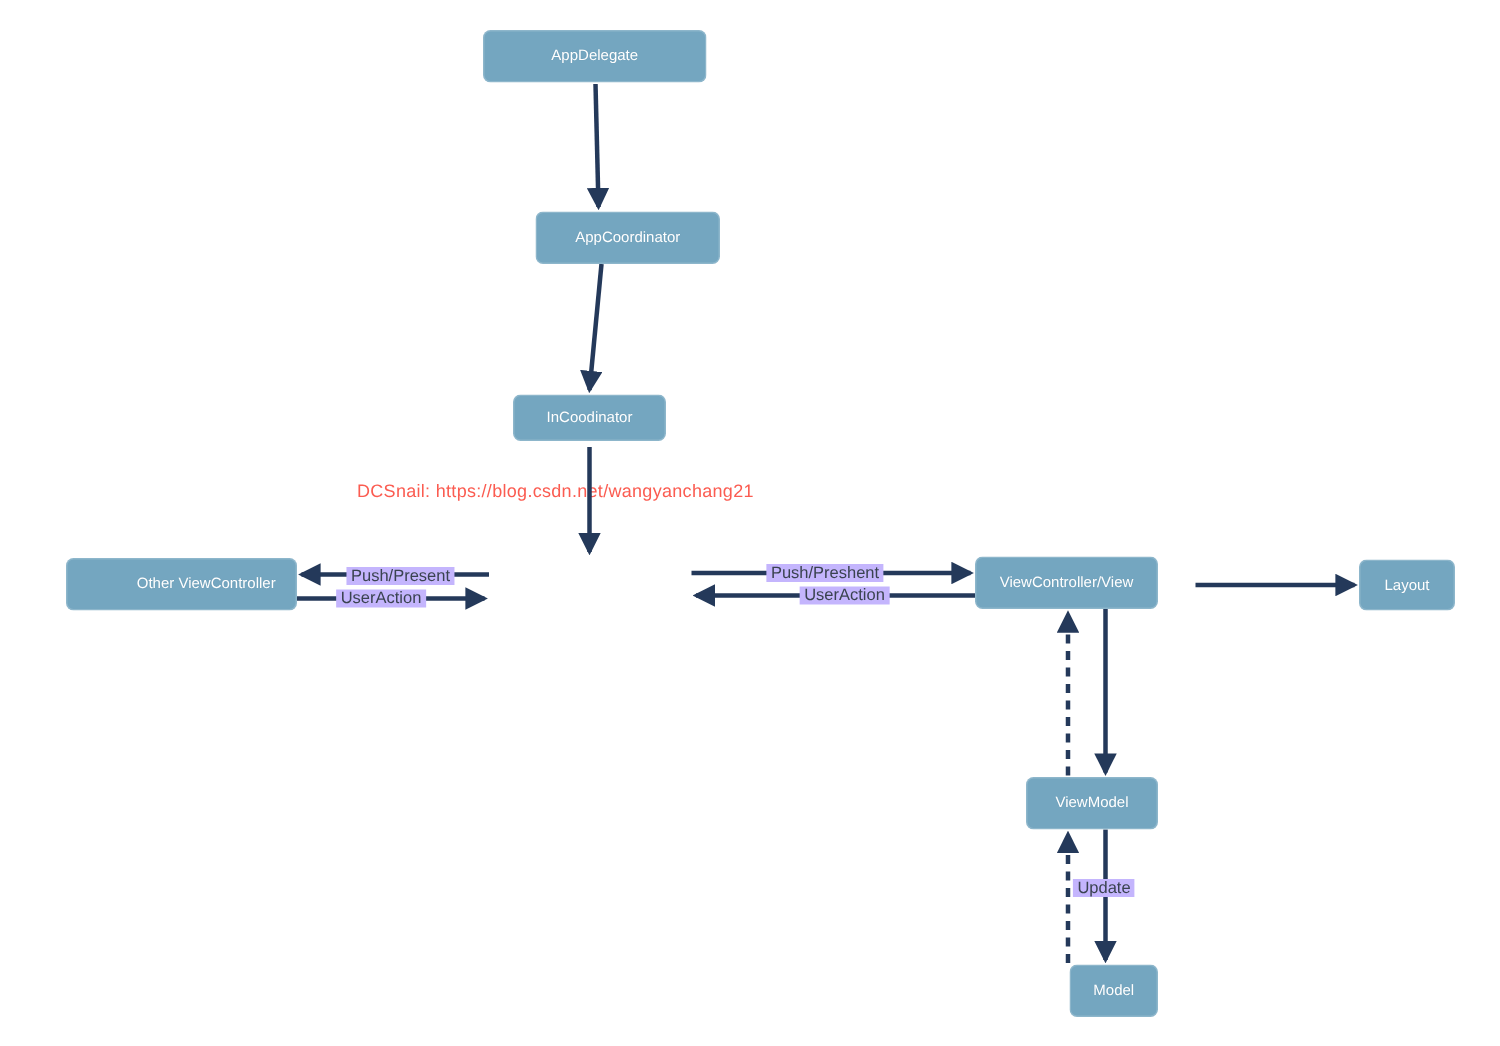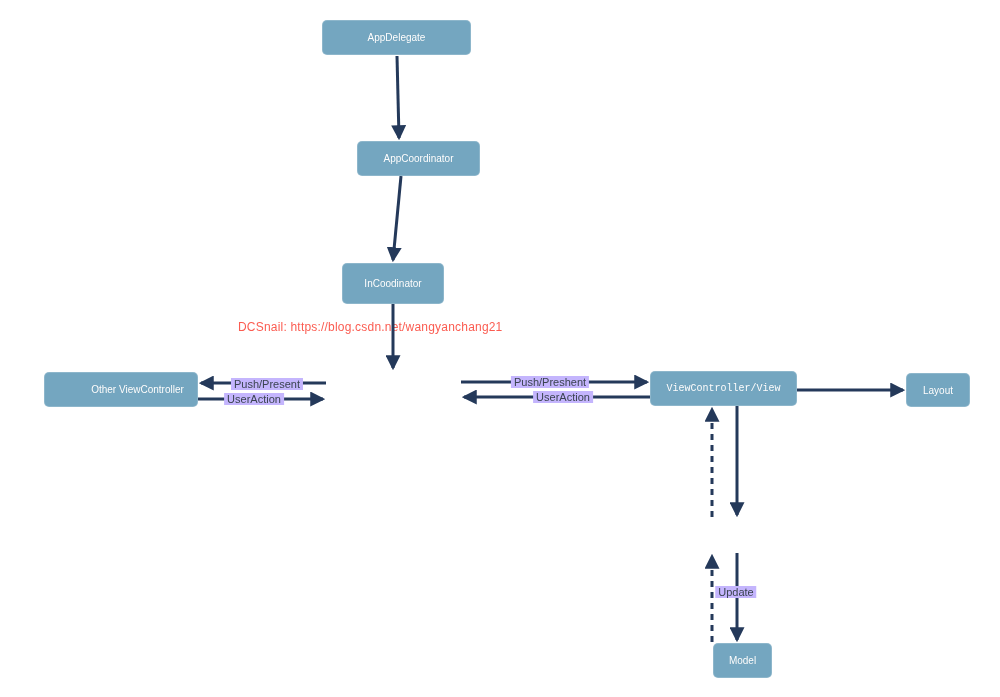--- a/index.html
+++ b/index.html
@@ -43,24 +43,24 @@
     transform:translate(-50%,-50%);
     font-size:11px;
     color:var(--edge-label-text);
     background:#c4b5fd;
     padding:0 3px;
     white-space:nowrap;
   }
   
   #n-appdelegate   {left:322px;top:20px; width:149px;height:35px;}
   #n-appcoordinator{left:357px;top:141px;width:123px;height:35px;}
-  #n-incoodinator  {left:342px;top:263px;width:102px;height:41px;}
+  #n-incoodinator  {left:342px;top:263px;width:102px;height:31px;}
   #n-somecoordinator{left:326px;top:371px;width:135px;height:34px;}
   #n-othervc       {left:44px; top:372px;width:154px;height:35px;padding-left:33px;}
-  #n-vcview        {left:650px;top:371px;width:147px;height:35px;font-family:Liberation Mono, monospace;}
+  #n-vcview        {left:650px;top:371px;width:122px;height:35px;}
   #n-layout        {left:906px;top:373px;width:64px;height:34px;}
   #n-viewmodel     {left:684px;top:518px;width:88px;height:35px;}
   #n-model         {left:713px;top:643px;width:59px;height:35px;}
   
   #l-pushpresent-left {left:267px;top:384px;}
   #l-useraction-left  {left:254px;top:399px;}
   #l-pushpreshent-right{left:550px;top:382px;}
   #l-useraction-right {left:563px;top:397px;}
   #l-update           {left:736px;top:592px;}
 </style>
@@ -90,20 +90,21 @@
     <line class="dashed" x1="712" y1="642" x2="712" y2="556" marker-end="url(#arrow)"></line>
     <line x1="737" y1="553" x2="737" y2="640" marker-end="url(#arrow)"></line>
   </svg>
 
   <div class="node" id="n-appdelegate">AppDelegate</div>
   <div class="node" id="n-appcoordinator">AppCoordinator</div>
   <div class="node" id="n-incoodinator">InCoodinator</div>
   <div class="node" id="n-othervc">Other ViewController</div>
   <div class="node" id="n-vcview">ViewController/View</div>
   <div class="node" id="n-layout">Layout</div>
+  <div class="node" id="n-viewmodel">ViewModel</div>
   <div class="node" id="n-model">Model</div>
 
   <span class="edge-label" id="l-pushpresent-left">Push/Present</span>
   <span class="edge-label" id="l-useraction-left">UserAction</span>
   <span class="edge-label" id="l-pushpreshent-right">Push/Preshent</span>
   <span class="edge-label" id="l-useraction-right">UserAction</span>
   <span class="edge-label" id="l-update">Update</span>
 </div>
 
 </body></html>

